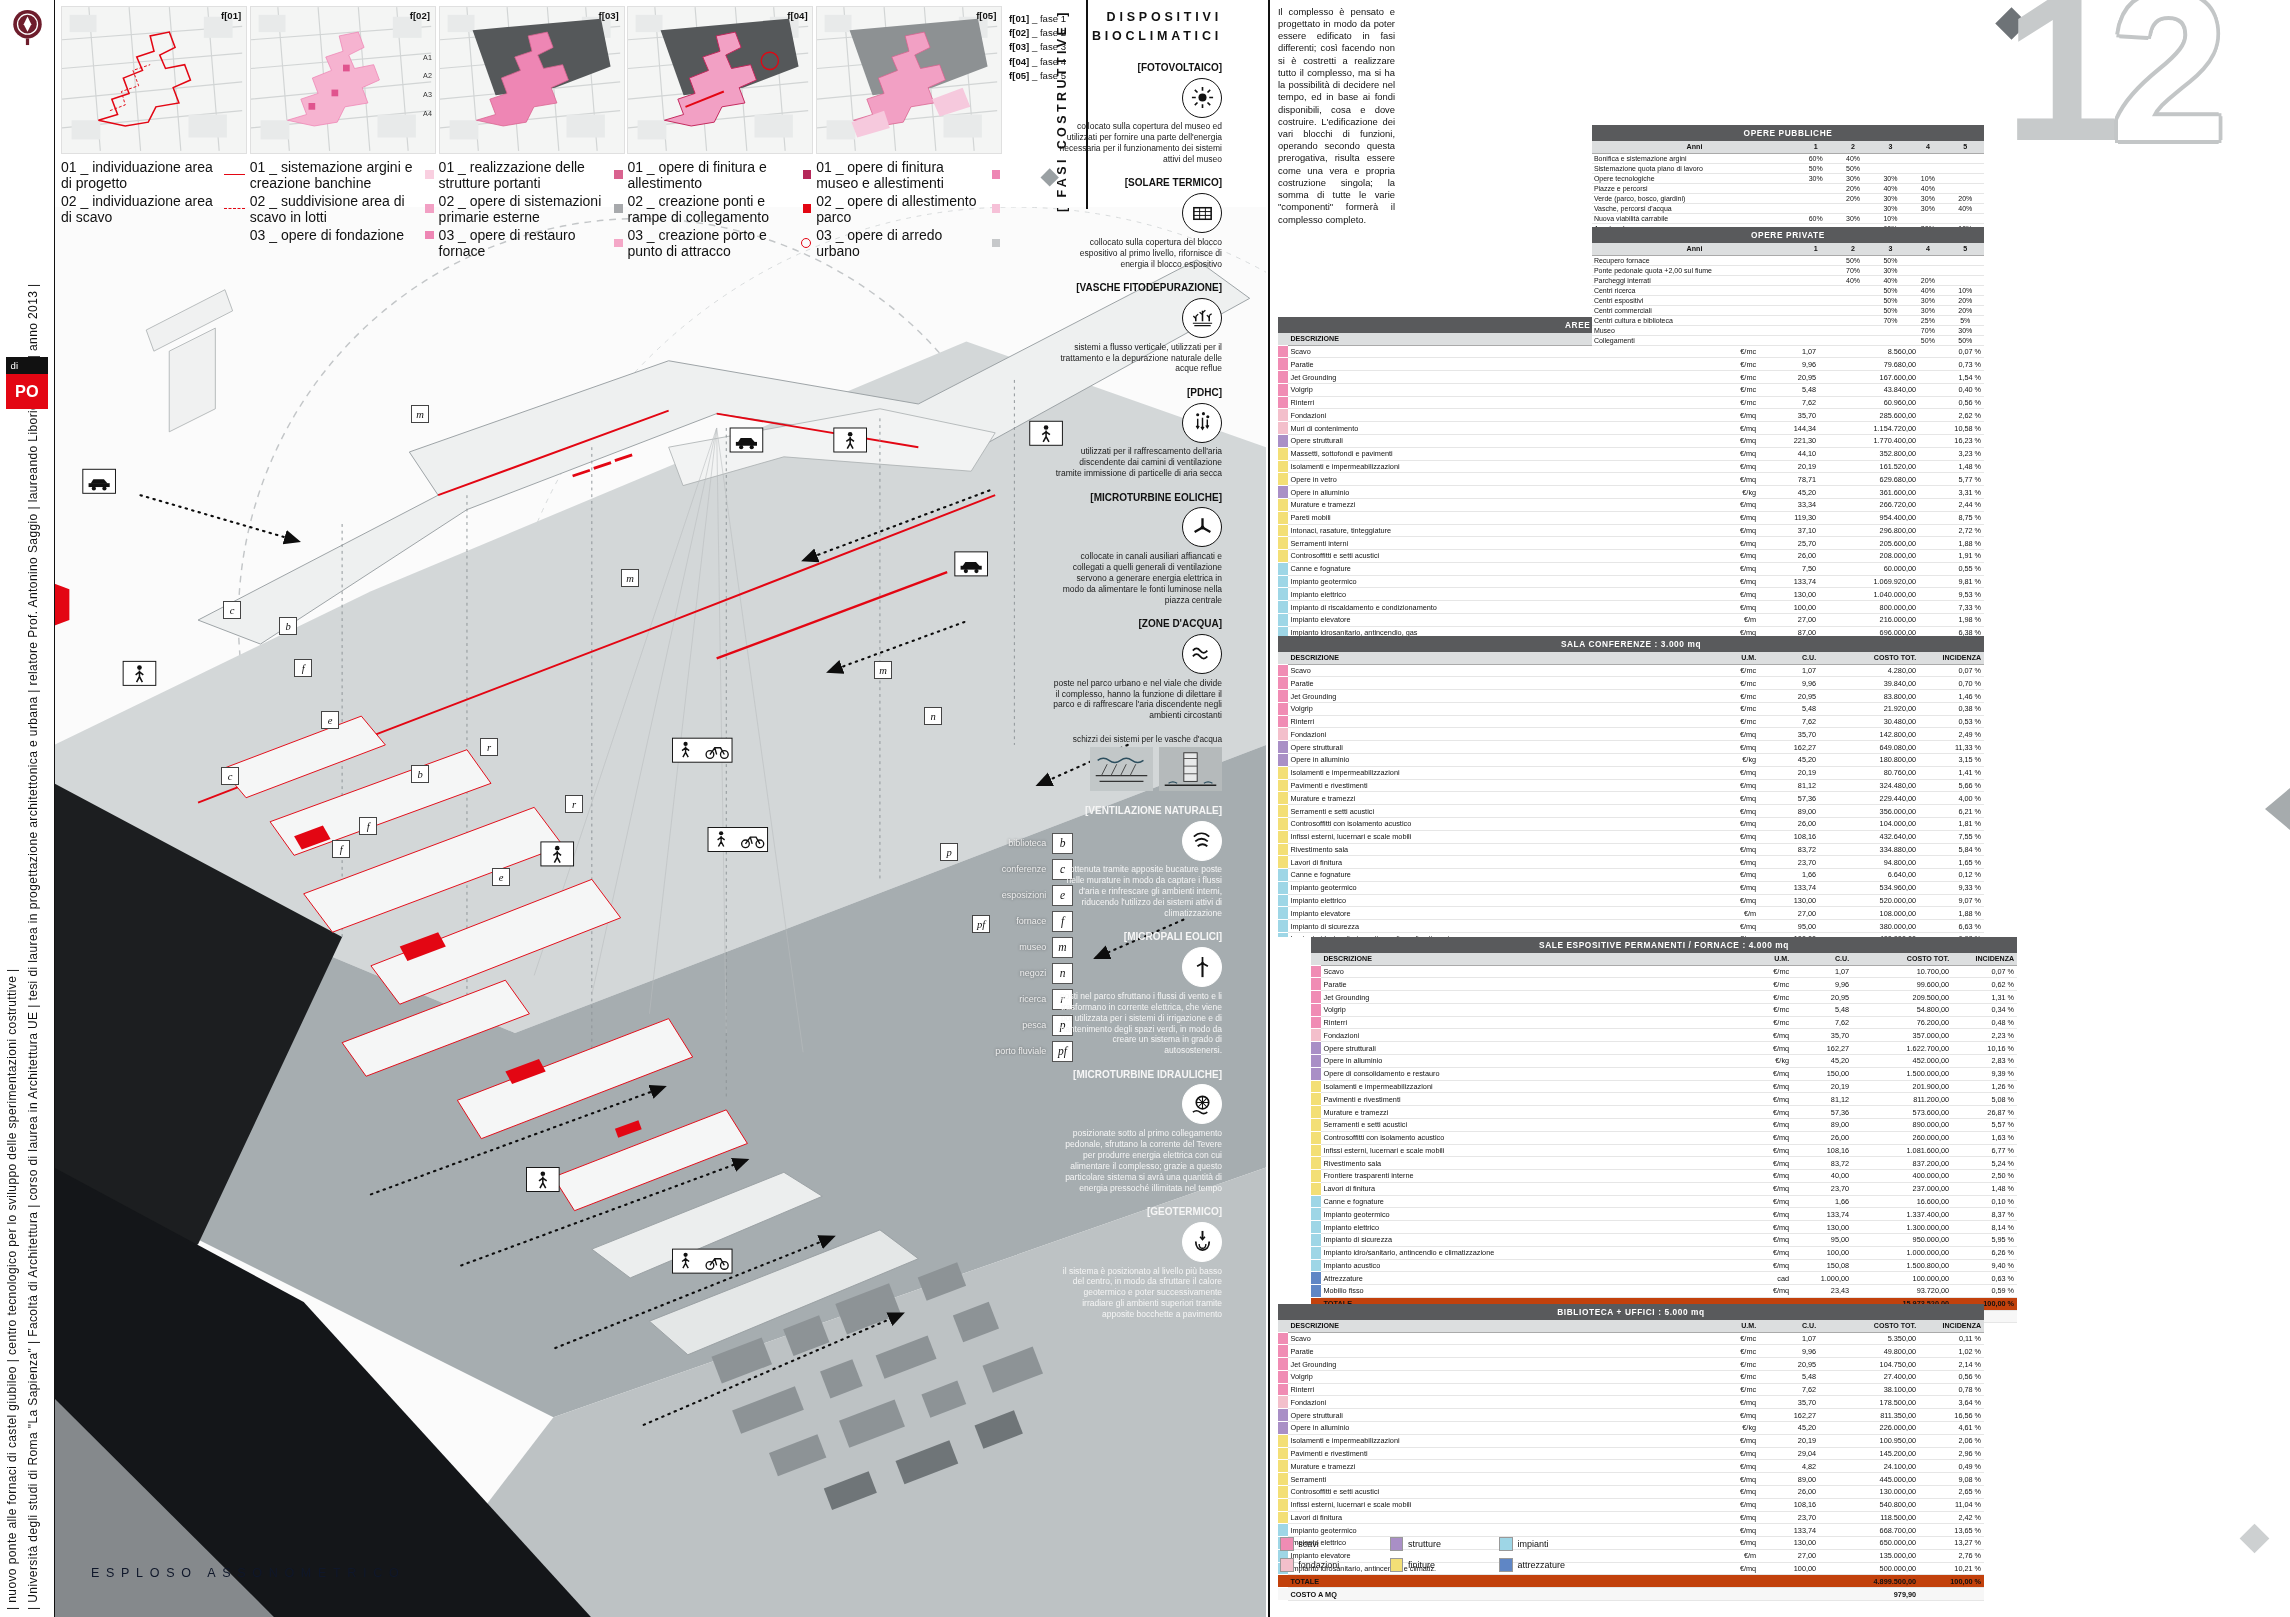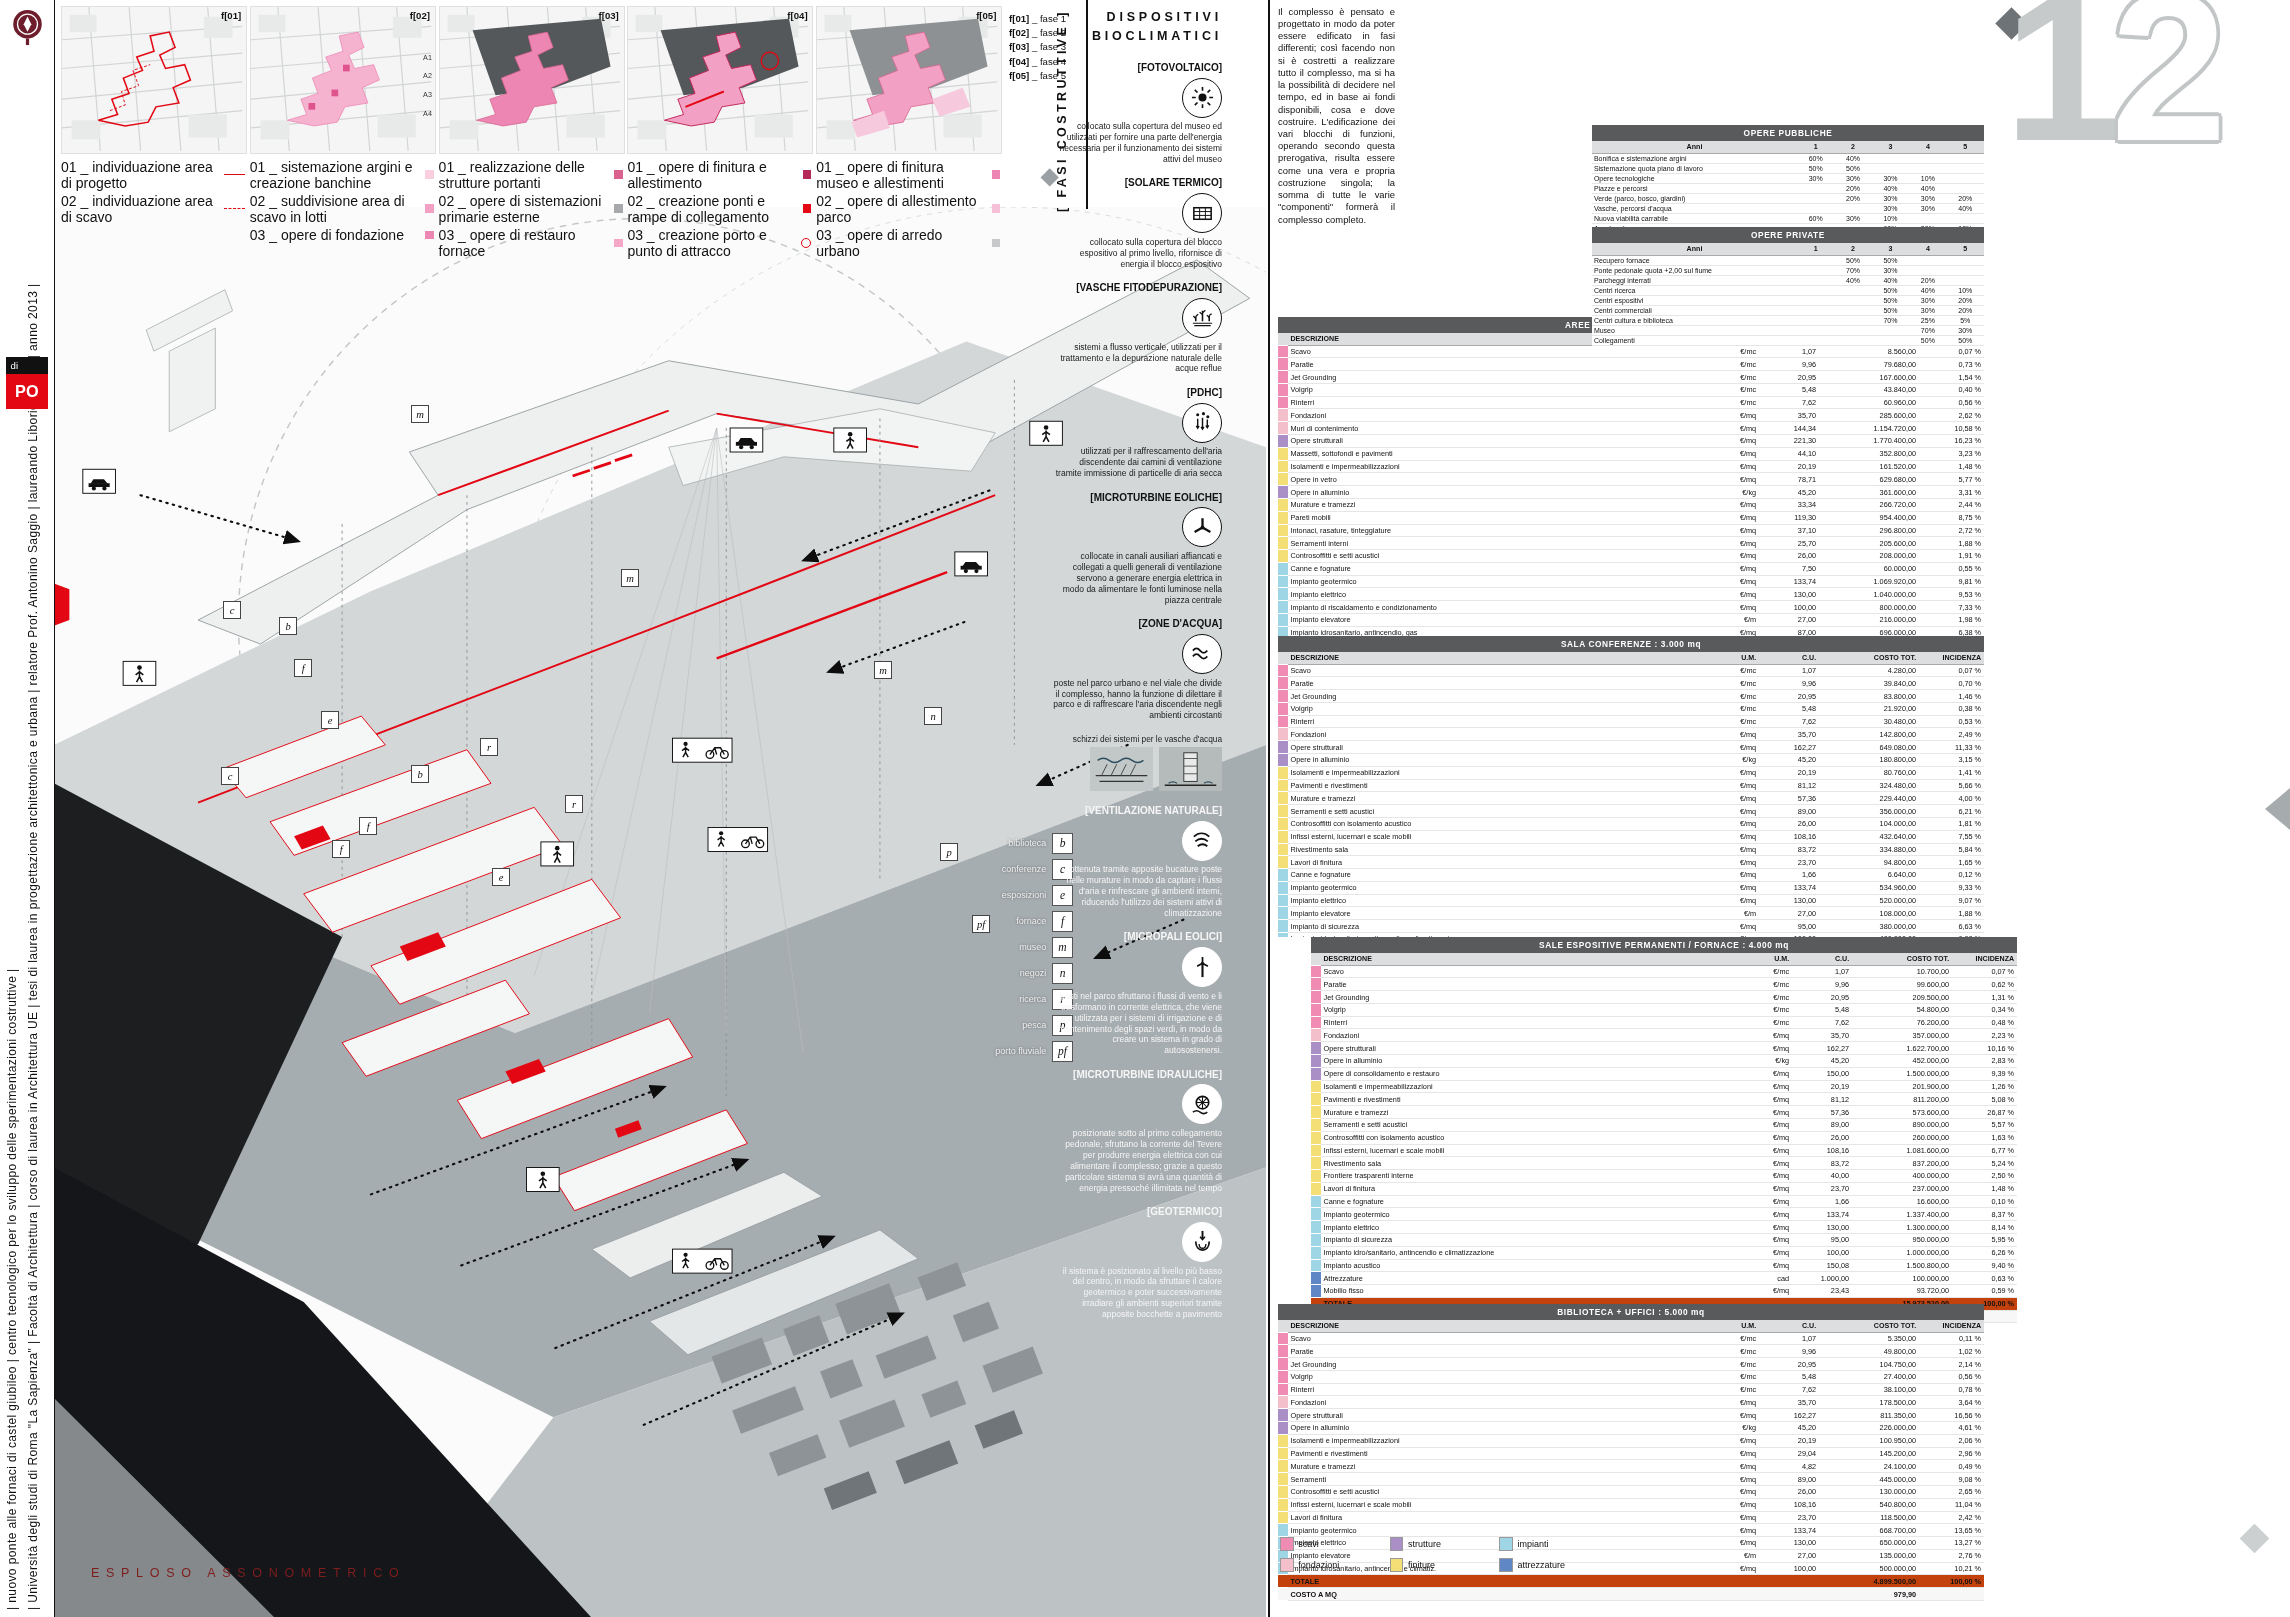--- a/index.html
+++ b/index.html
@@ -32,21 +32,21 @@
   .chip-line{width:21px;height:0;border-top:1.9px solid #e30613;flex:0 0 auto;}
   .chip-line.dashed{border-top-style:dashed;}
   .chip-ring{width:8.6px;height:8.6px;border-radius:50%;border:1.9px solid #e30613;flex:0 0 auto;}
   .phase-legend{position:absolute;left:1009px;top:11.5px;z-index:20;font-size:9.6px;line-height:1.5;}
   .phase-legend b{font-weight:bold;}
   .fasi{position:absolute;left:1055px;top:5.8px;height:206px;writing-mode:vertical-rl;
         transform:rotate(180deg);font-size:12.5px;letter-spacing:3.4px;font-weight:bold;z-index:20;}
   .sep-fasi{position:absolute;left:1086px;top:0;width:1.9px;height:209px;background:#111;z-index:20;}
   
   .axon{position:absolute;left:54px;top:207px;z-index:1;}
-  .esploso{position:absolute;left:91px;top:1566px;color:#7f1d1d;font-size:12.5px;letter-spacing:6.7px;z-index:6;}
+  .esploso{position:absolute;left:91px;top:1566px;color:#0f172a;font-size:12.5px;letter-spacing:6.7px;z-index:6;}
   .marker{position:absolute;width:16.3px;height:16.3px;background:#fff;border:1px solid #444;z-index:5;
           display:flex;align-items:center;justify-content:center;
           font:italic 10.6px "Liberation Serif",serif;color:#111;}
   .fn-legend{position:absolute;left:965px;top:830px;width:108px;z-index:6;}
   .fl-row{display:flex;justify-content:flex-end;align-items:center;gap:5.8px;height:26px;}
   .fl-label{font-size: 9px;color:#efefef;text-shadow:0 0 2.9px rgba(0,0,0,.45);}
   .fl-box{width:19px;height:19px;background:#fff;border:1px solid #555;display:flex;align-items:center;
           justify-content:center;font:italic 11.5px "Liberation Serif",serif;color:#111;}
   
   .bio{position:absolute;left:1053px;top:0;width:169px;z-index:10;text-align:right;}

